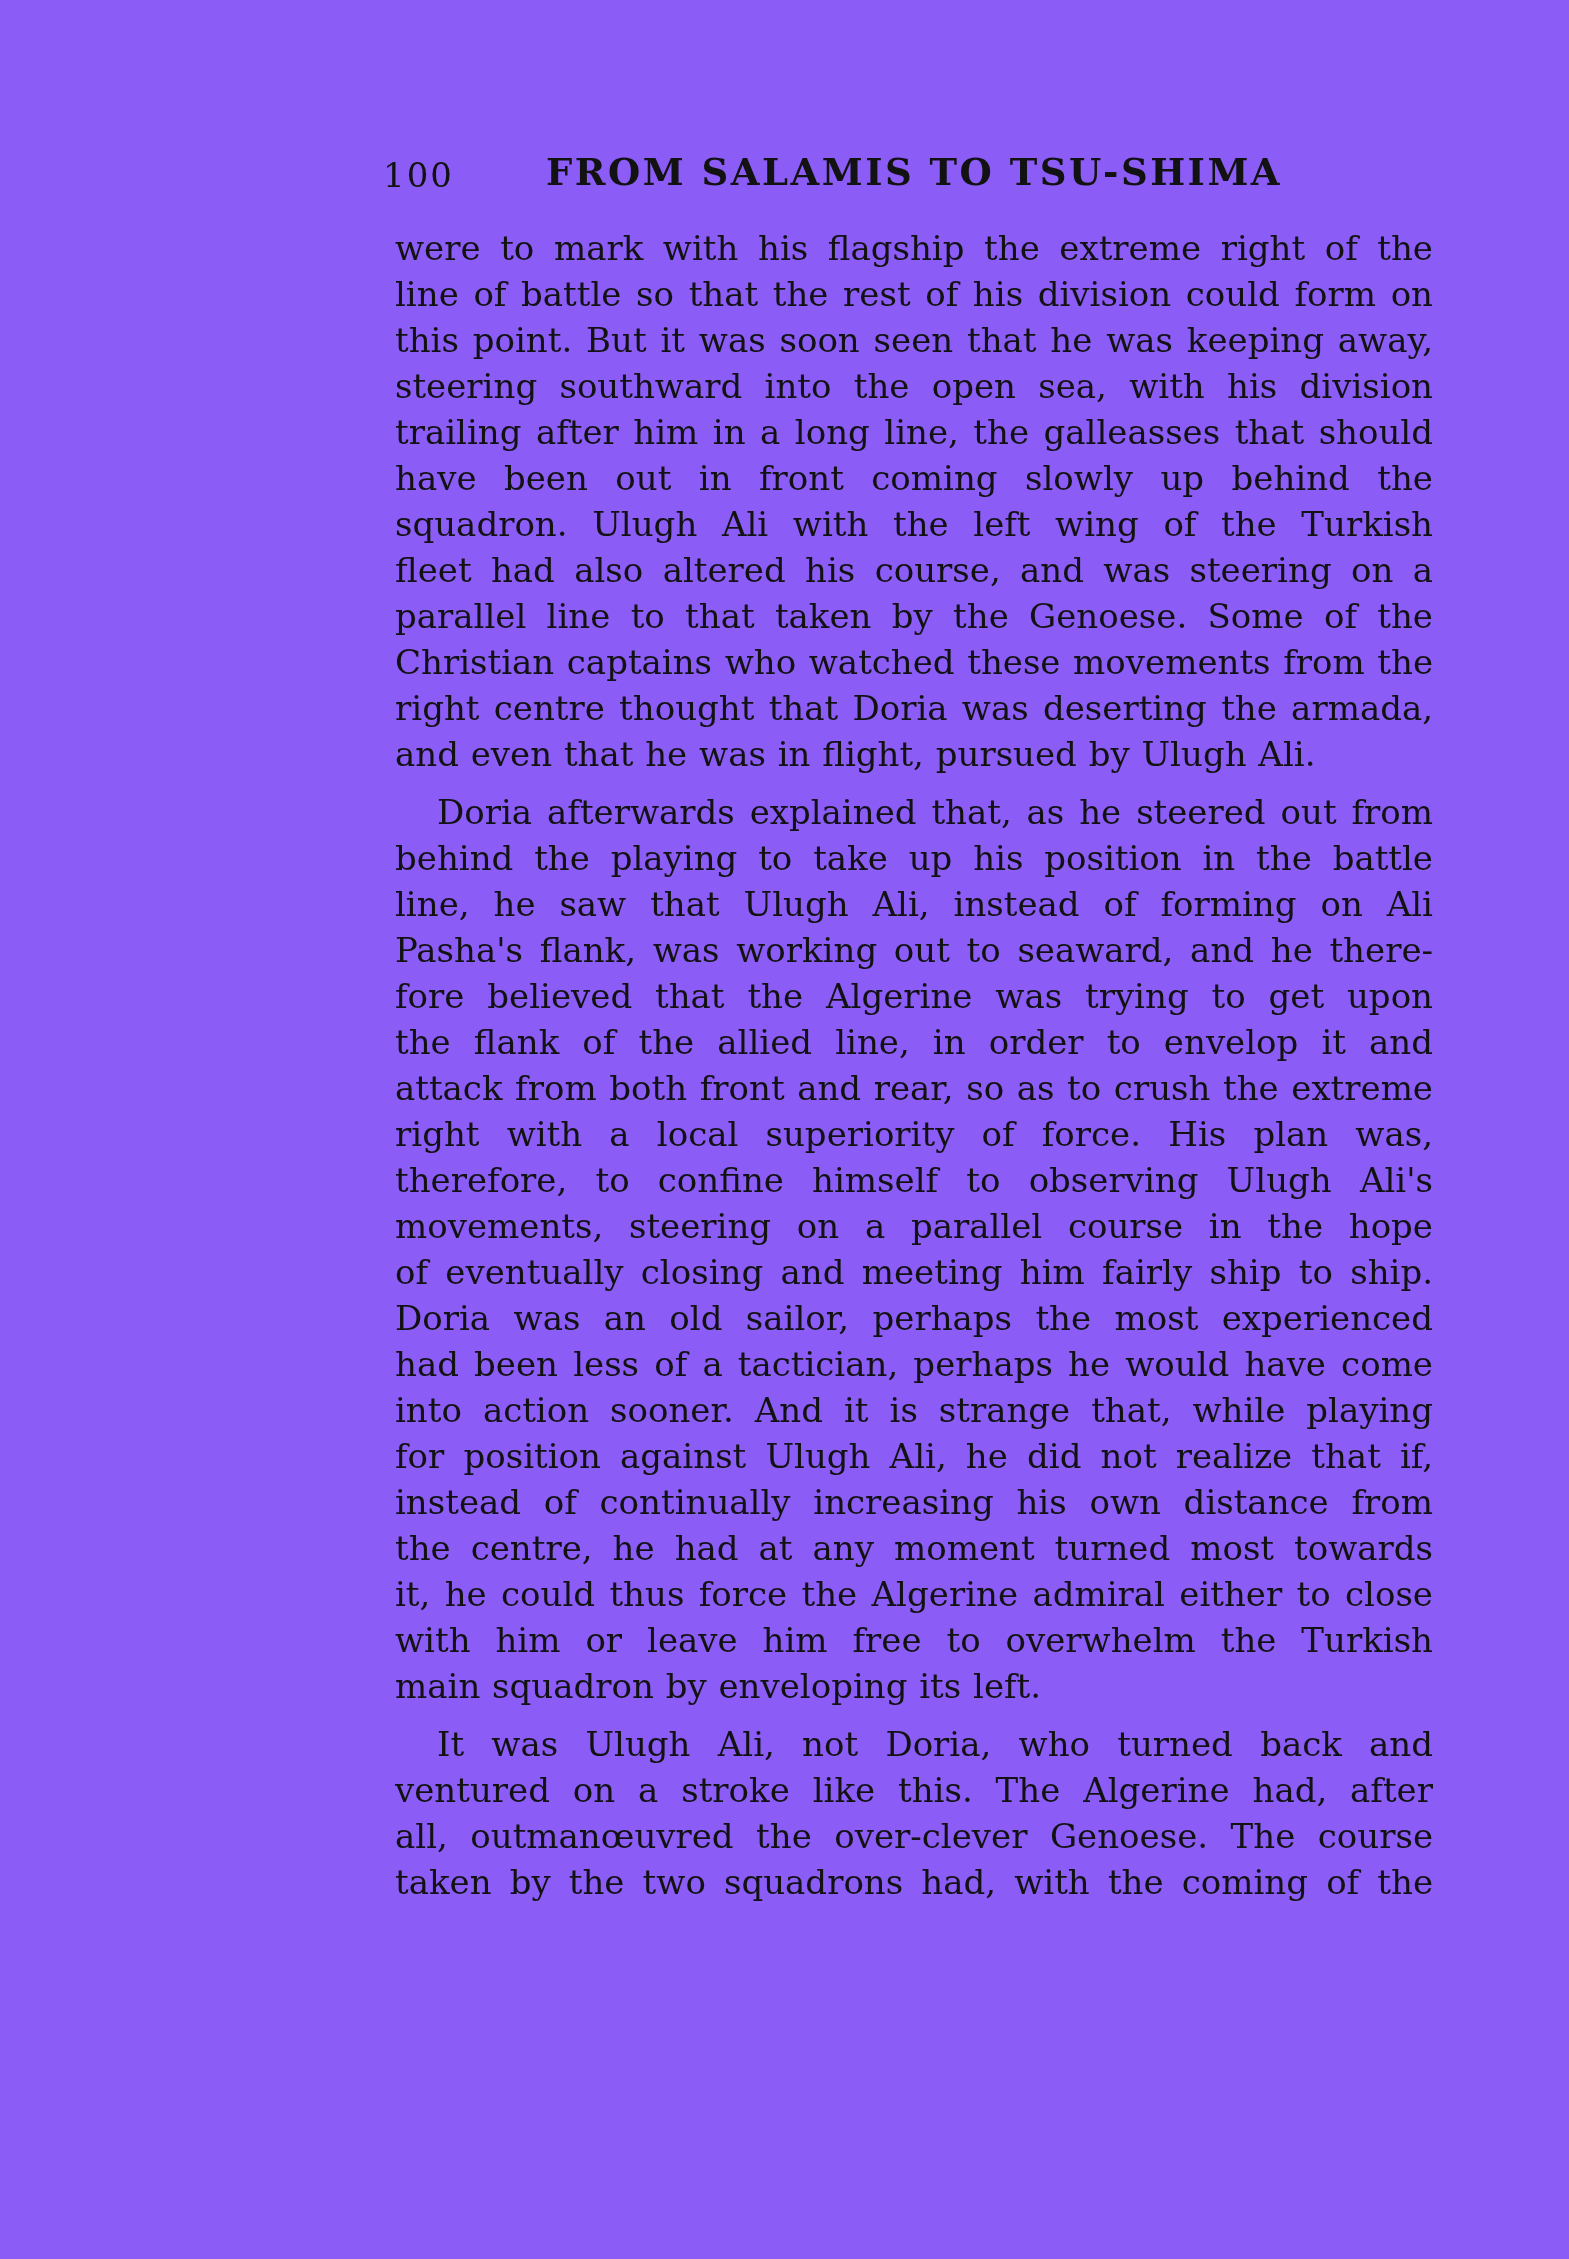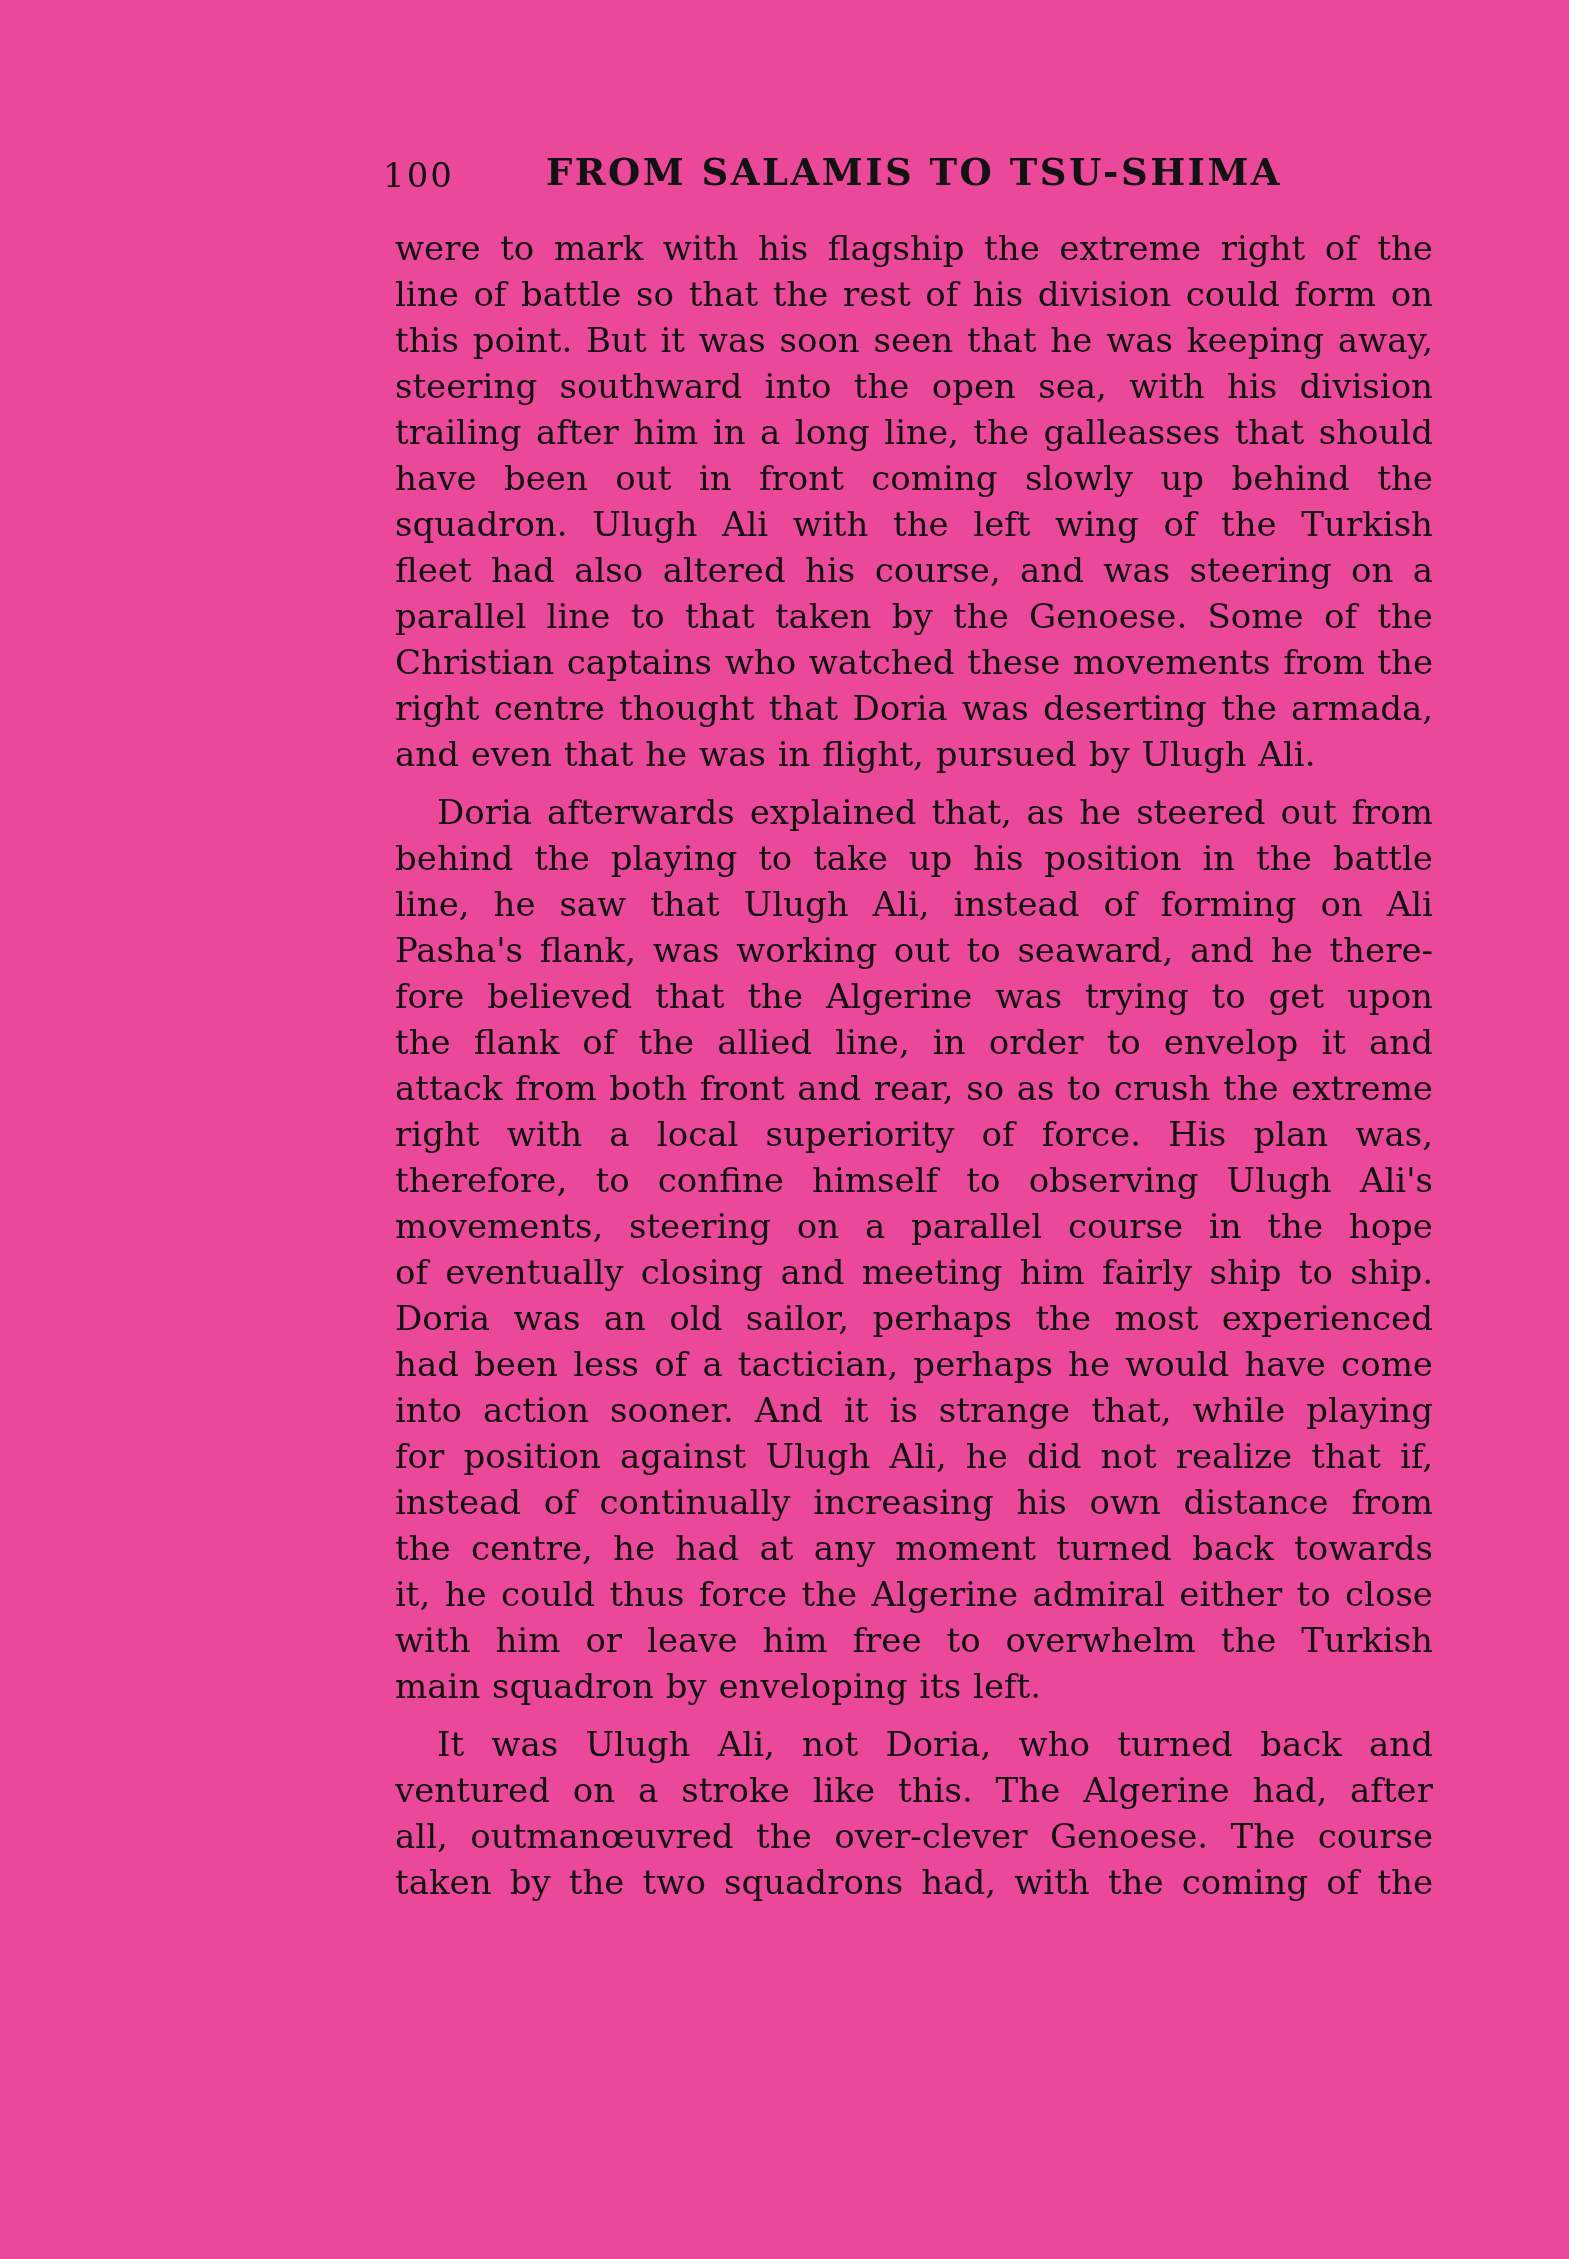--- a/index.html
+++ b/index.html
@@ -5,21 +5,21 @@
   html, body { margin: 0; padding: 0; }
   body {
     width: 1569px;
     height: 2259px;
     background: #ffffff;
     position: relative;
     font-family: "DejaVu Serif", "Liberation Serif", serif;
     color: #121212;
     overflow: hidden;
   }
-  .page { position: absolute; inset: 0; background: #ec4899; }
+  .page { position: absolute; inset: 0; background: #8b5cf6; }
 
   .running-head {
     position: absolute;
     top: 150px;
     left: 383px;
     width: 1062px;
     height: 46px;
   }
   .folio {
     position: absolute;
@@ -94,21 +94,21 @@
       <div class="line">attack from both front and rear, so as to crush the extreme</div>
       <div class="line">right with a local superiority of force.  His plan was,</div>
       <div class="line">therefore, to confine himself to observing Ulugh Ali's</div>
       <div class="line">movements, steering on a parallel course in the hope</div>
       <div class="line">of eventually closing and meeting him fairly ship to ship.</div>
       <div class="line">Doria was an old sailor, perhaps the most experienced</div>
       <div class="line">had been less of a tactician, perhaps he would have come</div>
       <div class="line">into action sooner.  And it is strange that, while playing</div>
       <div class="line">for position against Ulugh Ali, he did not realize that if,</div>
       <div class="line">instead of continually increasing his own distance from</div>
-      <div class="line">the centre, he had at any moment turned back towards</div>
+      <div class="line">the centre, he had at any moment turned most towards</div>
       <div class="line">it, he could thus force the Algerine admiral either to close</div>
       <div class="line">with him or leave him free to overwhelm the Turkish</div>
       <div class="line end">main squadron by enveloping its left.</div>
     </div>
 
     <div class="para">
       <div class="line indent">It was Ulugh Ali, not Doria, who turned back and</div>
       <div class="line">ventured on a stroke like this.  The Algerine had, after</div>
       <div class="line">all, outmanœuvred the over-clever Genoese.  The course</div>
       <div class="line">taken by the two squadrons had, with the coming of the</div>

